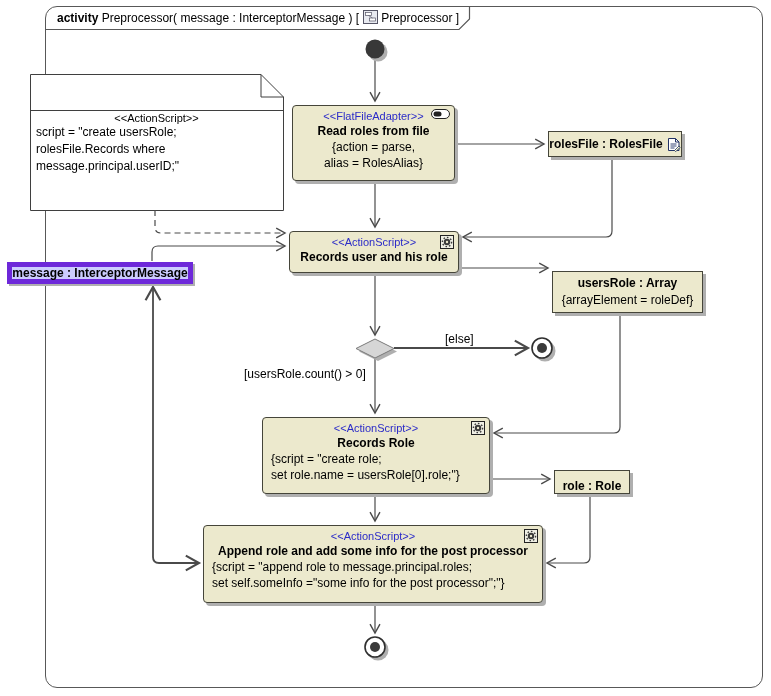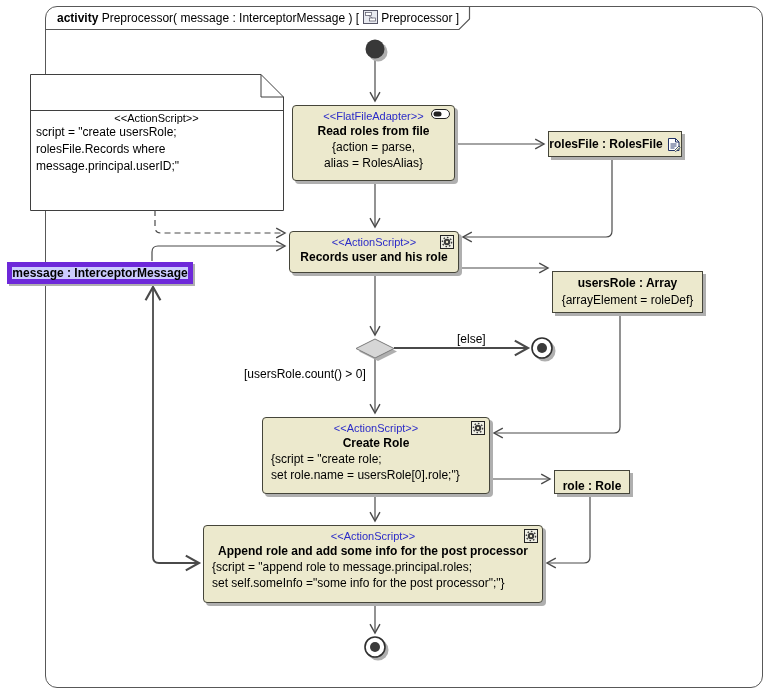--- a/index.html
+++ b/index.html
@@ -143,32 +143,32 @@
 
   <div class="node param" style="left:7px;top:262px;width:186px;height:22px;">
     <span>message : InterceptorMessage</span>
   </div>
 
   <div class="node objnode" style="left:552px;top:259px;width:151px;height:42px;flex-direction:column;line-height:17px;margin-top:12px;">
     <span>usersRole : Array</span>
     <span class="cons">{arrayElement = roleDef}</span>
   </div>
 
-  <div class="guard" style="left:456px;top:332px;">[else]</div>
+  <div class="guard" style="left:444px;top:332px;">[else]</div>
   <div class="guard" style="left:243px;top:367px;">[usersRole.count() &gt; 0]</div>
 
   <div class="node action" style="left:262px;top:417px;width:228px;height:77px;">
     <svg class="gear" width="14" height="14" viewBox="0 0 14 14">
       <rect x="0.5" y="0.5" width="13" height="13" fill="#EFEFE4" stroke="#222"></rect>
       <circle cx="7" cy="7" r="4.6" fill="none" stroke="#3A3A3A" stroke-width="1.4" stroke-dasharray="1.6 1.9"></circle>
       <circle cx="7" cy="7" r="3.2" fill="#3A3A3A"></circle>
       <circle cx="7" cy="7" r="1.2" fill="#ECE9CD"></circle>
     </svg>
     <div class="stereo">&lt;&lt;ActionScript&gt;&gt;</div>
-    <div class="aname">Create Role</div>
+    <div class="aname">Records Role</div>
     <div class="aprops left">
       <div>{script = "create role;</div>
       <div>set role.name = usersRole[0].role;"}</div>
     </div>
   </div>
 
   <div class="node objnode" style="left:554px;top:470px;width:76px;height:24px;align-items:flex-end;">
     <span>role : Role</span>
   </div>
 

